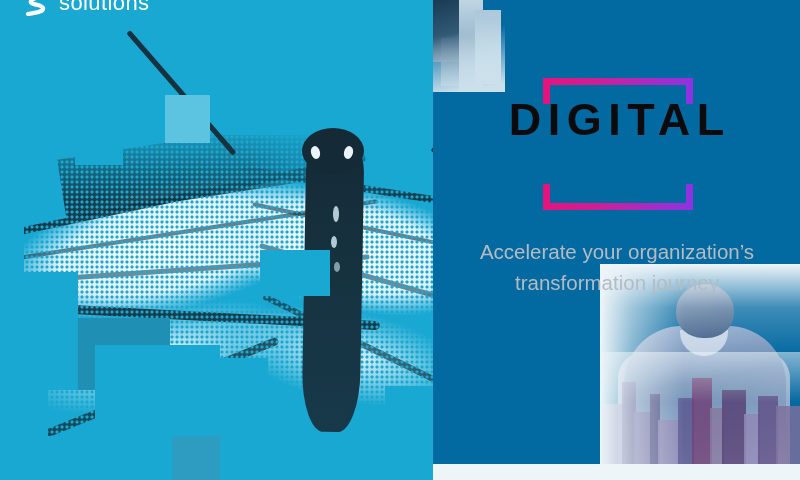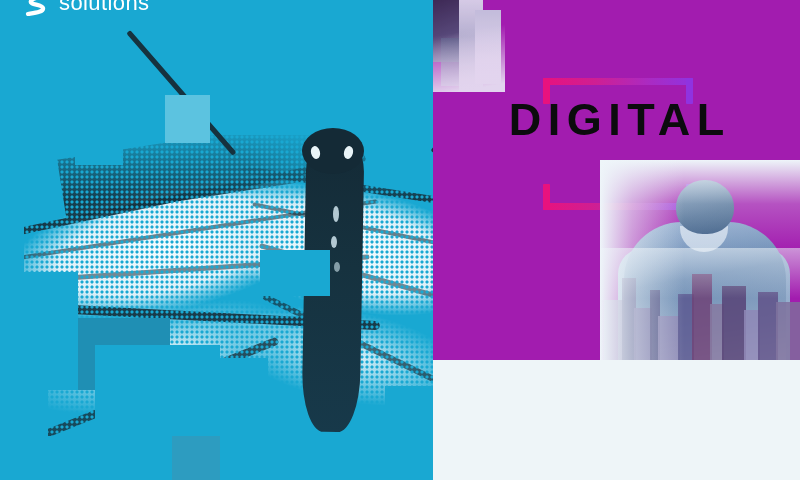--- a/index.html
+++ b/index.html
@@ -129,22 +129,22 @@
     background:linear-gradient(180deg,#19a8d2 0%,#19a8d2 62%,rgba(25,168,210,0) 100%);
   }
 
   
   .block{position:absolute;}
 
   
   #right-panel{
     position:absolute;
     left:433px; top:0;
-    width:367px; height:360px;
-    background:#a21caf;
+    width:367px; height:464px;
+    background:#0369a1;
     overflow:hidden;
   }
 
   
   #photo-fragment{
     position:absolute;
     left:0; top:0;
     width:72px; height:92px;
     overflow:hidden;
     opacity:.85;
@@ -365,20 +365,21 @@
       <div class="bk bk-top-r"></div>
       <div class="bk bk-bot-h"></div>
       <div class="bk bk-bot-l"></div>
       <div class="bk bk-bot-r"></div>
     </div>
 
     <div id="headline">
       <div id="title-line-1">DIGITAL</div>
     </div>
 
+    <div id="subtitle">Accelerate your organization’s transformation journey</div>
 
     <div id="double-exposure">
       <div id="silhouette">
         <div class="sil-shoulder-l"></div>
         <div class="sil-shoulder-r"></div>
         <div class="sil-body"></div>
         <div class="sil-collar"></div>
         <div class="sil-head"></div>
       </div>
       <div id="cityscape">

